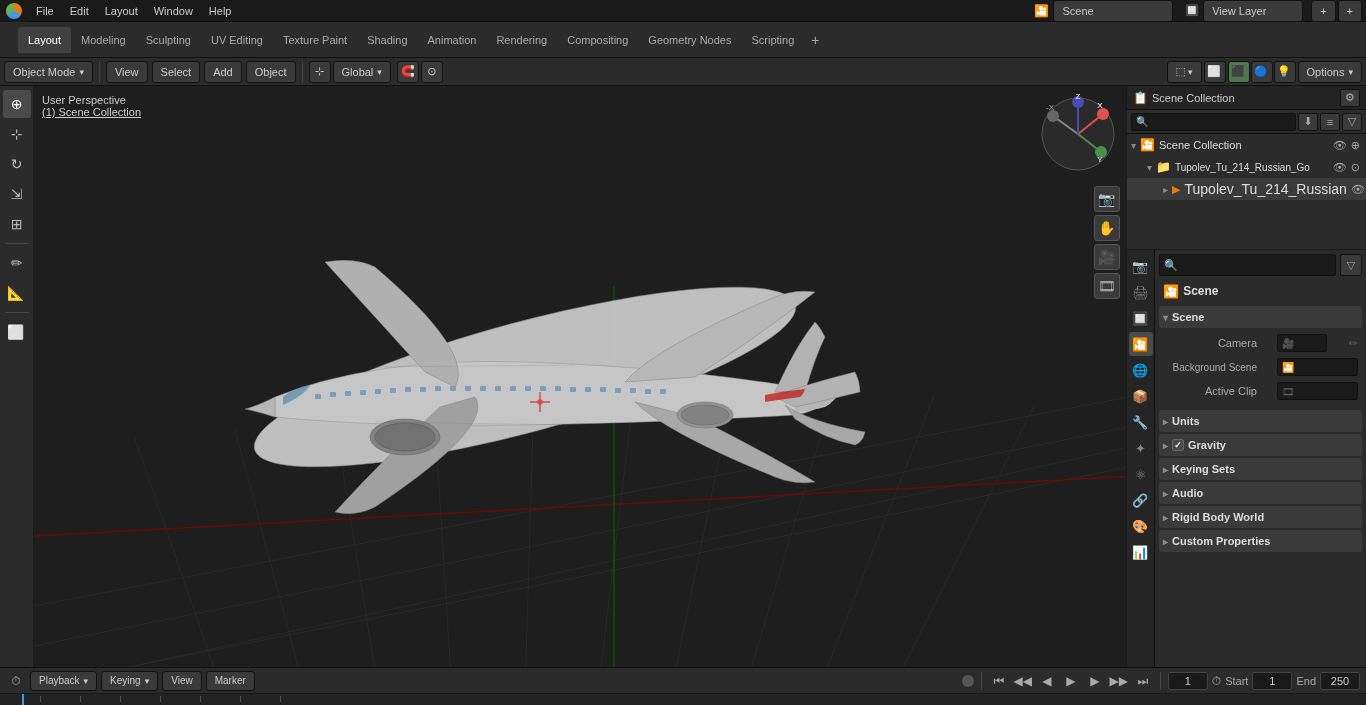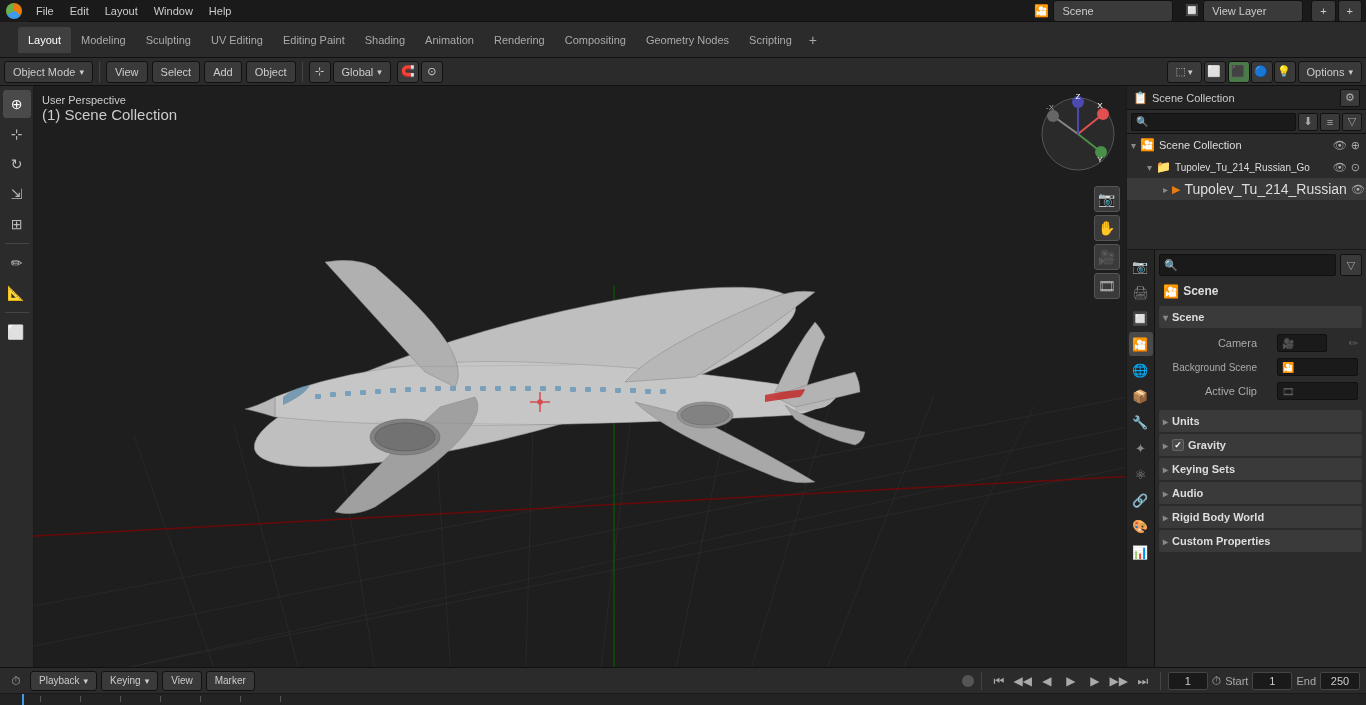--- a/index.html
+++ b/index.html
@@ -472,21 +472,21 @@
     <div class="toolbar-btn" style="font-size:11px;">+</div>
     <div class="toolbar-btn" style="font-size:11px;">+</div>
   </div>
 </div>
 
 <div class="workspace-bar">
   <div class="ws-tab active">Layout</div>
   <div class="ws-tab">Modeling</div>
   <div class="ws-tab">Sculpting</div>
   <div class="ws-tab">UV Editing</div>
-  <div class="ws-tab">Editing Paint</div>
+  <div class="ws-tab">Texture Paint</div>
   <div class="ws-tab">Shading</div>
   <div class="ws-tab">Animation</div>
   <div class="ws-tab">Rendering</div>
   <div class="ws-tab">Compositing</div>
   <div class="ws-tab">Geometry Nodes</div>
   <div class="ws-tab">Scripting</div>
   <div class="ws-plus">+</div>
 </div>
 
 <div class="viewport-toolbar">
@@ -647,21 +647,21 @@
       <g stroke="#e05050" stroke-width="1.5">
         <line x1="355" y1="235" x2="375" y2="235"></line>
         <line x1="365" y1="225" x2="365" y2="245"></line>
         <circle cx="365" cy="235" r="2" fill="#e05050"></circle>
       </g>
     </svg>
 
     <div class="viewport-overlay">
       <div class="viewport-info">
         <div style="font-size:11px;color:#ccc;">User Perspective</div>
-        <div style="font-size:15px;color:#ccc;">(1) Scene Collection</div>
+        <div style="font-size:11px;color:#ccc;text-decoration:underline;">(1) Scene Collection</div>
       </div>
 
       <div style="position:absolute;top:8px;right:8px;">
         <svg width="80" height="80" viewBox="0 0 80 80">
           <circle cx="40" cy="40" r="36" fill="rgba(60,60,60,0.4)" stroke="#555" stroke-width="1"></circle>
           <line x1="40" y1="40" x2="65" y2="20" stroke="#e05050" stroke-width="2"></line>
           <circle cx="65" cy="20" r="6" fill="#e05050"></circle>
           <text x="62" y="14" fill="#fff" font-size="8" text-anchor="middle">X</text>
           <line x1="40" y1="40" x2="15" y2="22" stroke="#888" stroke-width="2"></line>
           <circle cx="15" cy="22" r="6" fill="#666"></circle>

